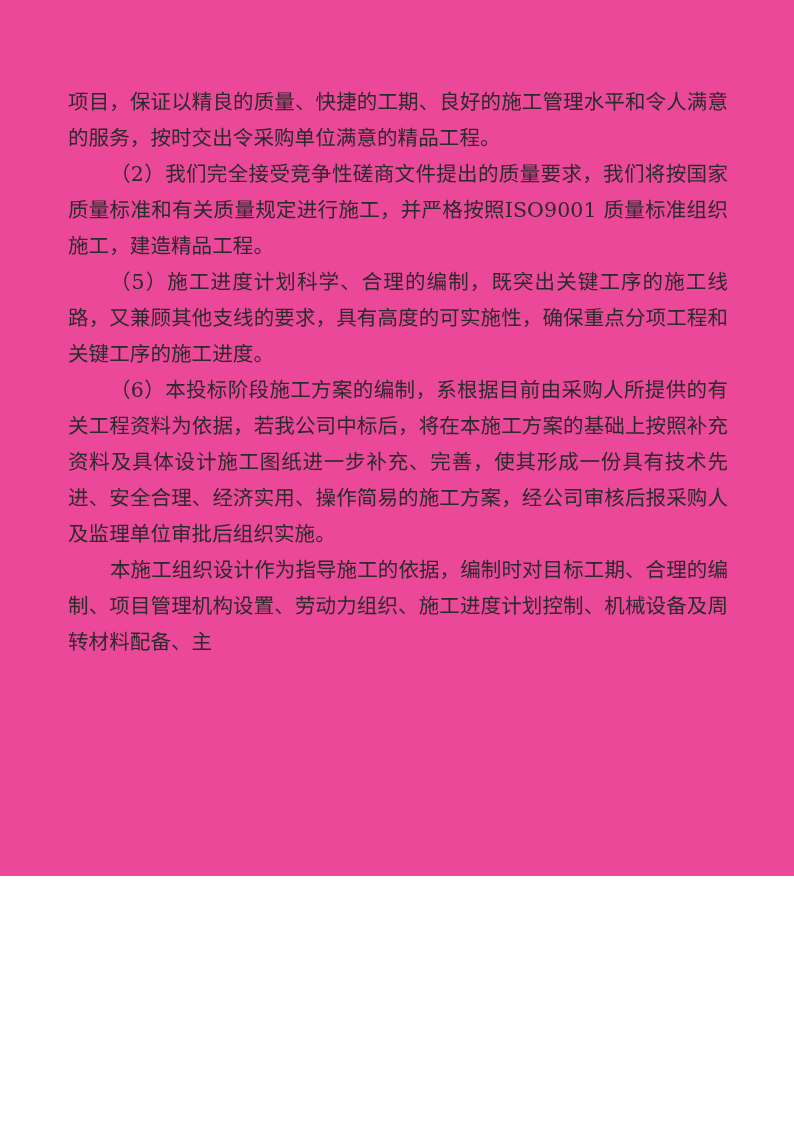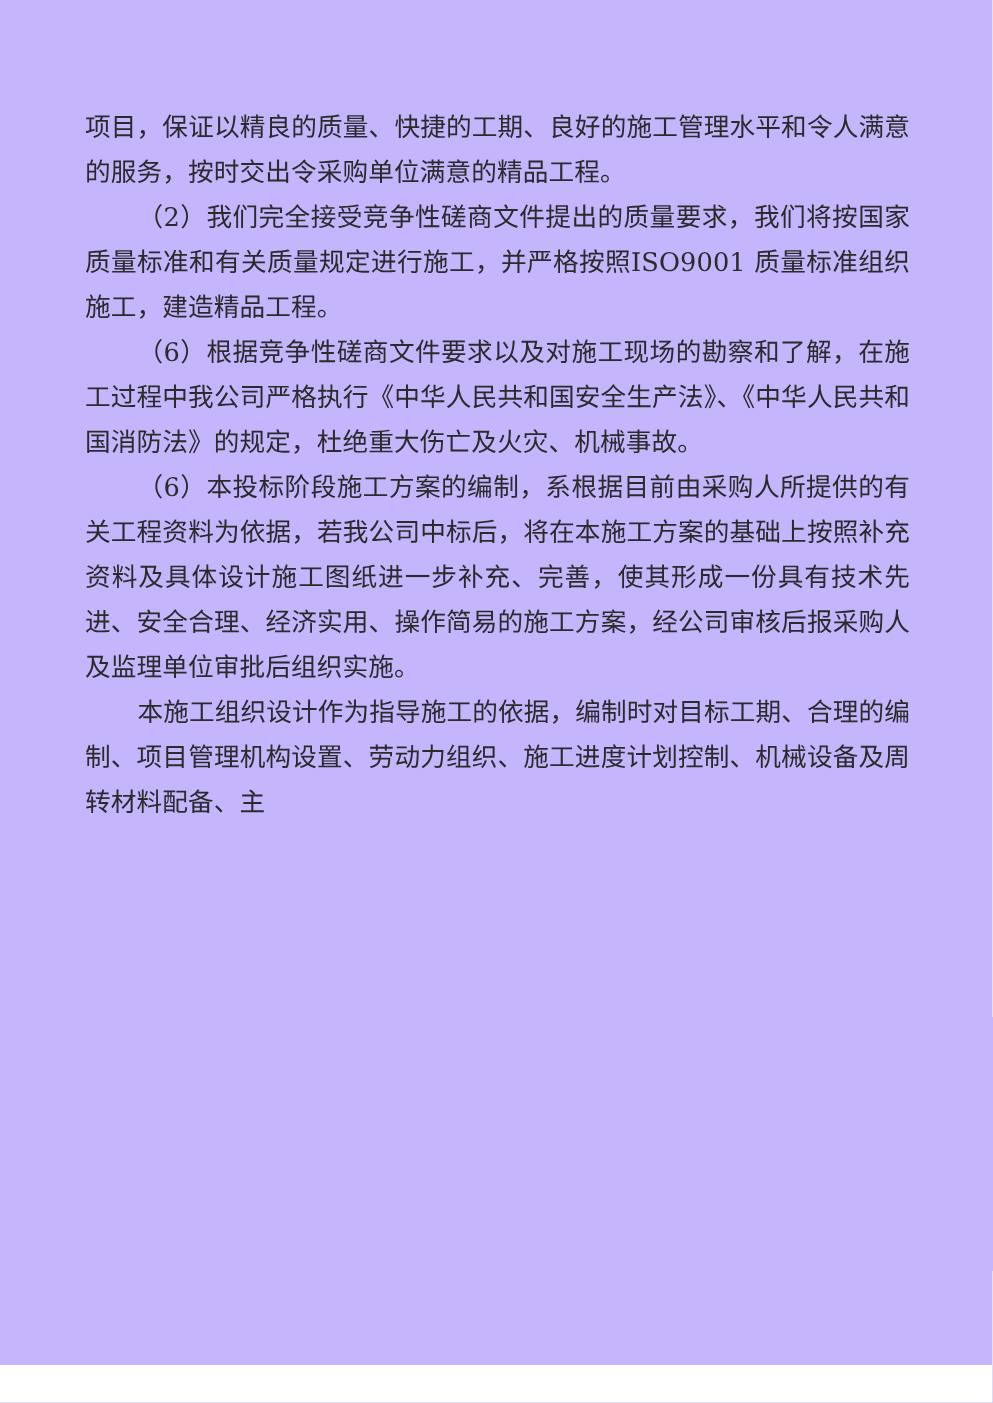--- a/index.html
+++ b/index.html
@@ -5,22 +5,22 @@
 <style>
   html, body {
     margin: 0;
     padding: 0;
     background: #ffffff;
   }
 
   .page {
     position: relative;
     width: 794px;
-    height: 1092px;
-    background: #c4b5fd;
+    height: 876px;
+    background: #ec4899;
     margin: 0 auto;
     overflow: hidden;
     box-sizing: border-box;
   }
 
   .doc-body {
     position: absolute;
     left: 68px;
     top: 84px;
     width: 660px;
@@ -55,22 +55,22 @@
 </head>
 <body>
 
 <div class="page">
   <div class="doc-body">
 
     <p class="para continues">项目，保证以精良的质量、快捷的工期、良好的施工管理水平和令人满意的服务，按时交出令采购单位满意的精品工程。</p>
 
     <p class="para indent">（2）我们完全接受竞争性磋商文件提出的质量要求，我们将按国家质量标准和有关质量规定进行施工，并严格按照ISO9001 质量标准组织施工，建造精品工程。</p>
 
+    <p class="para indent">（5）施工进度计划科学、合理的编制，既突出关键工序的施工线路，又兼顾其他支线的要求，具有高度的可实施性，确保重点分项工程和关键工序的施工进度。</p>
 
-    <p class="para indent">（6）根据竞争性磋商文件要求以及对施工现场的勘察和了解，在施工过程中我公司严格执行《中华人民共和国安全生产法》、《中华人民共和国消防法》的规定，杜绝重大伤亡及火灾、机械事故。</p>
 
 
 
     <p class="para indent">（6）本投标阶段施工方案的编制，系根据目前由采购人所提供的有关工程资料为依据，若我公司中标后，将在本施工方案的基础上按照补充资料及具体设计施工图纸进一步补充、完善，使其形成一份具有技术先进、安全合理、经济实用、操作简易的施工方案，经公司审核后报采购人及监理单位审批后组织实施。</p>
 
     <p class="para indent continues">本施工组织设计作为指导施工的依据，编制时对目标工期、合理的编制、项目管理机构设置、劳动力组织、施工进度计划控制、机械设备及周转材料配备、主</p>
 
   </div>
 </div>
 

